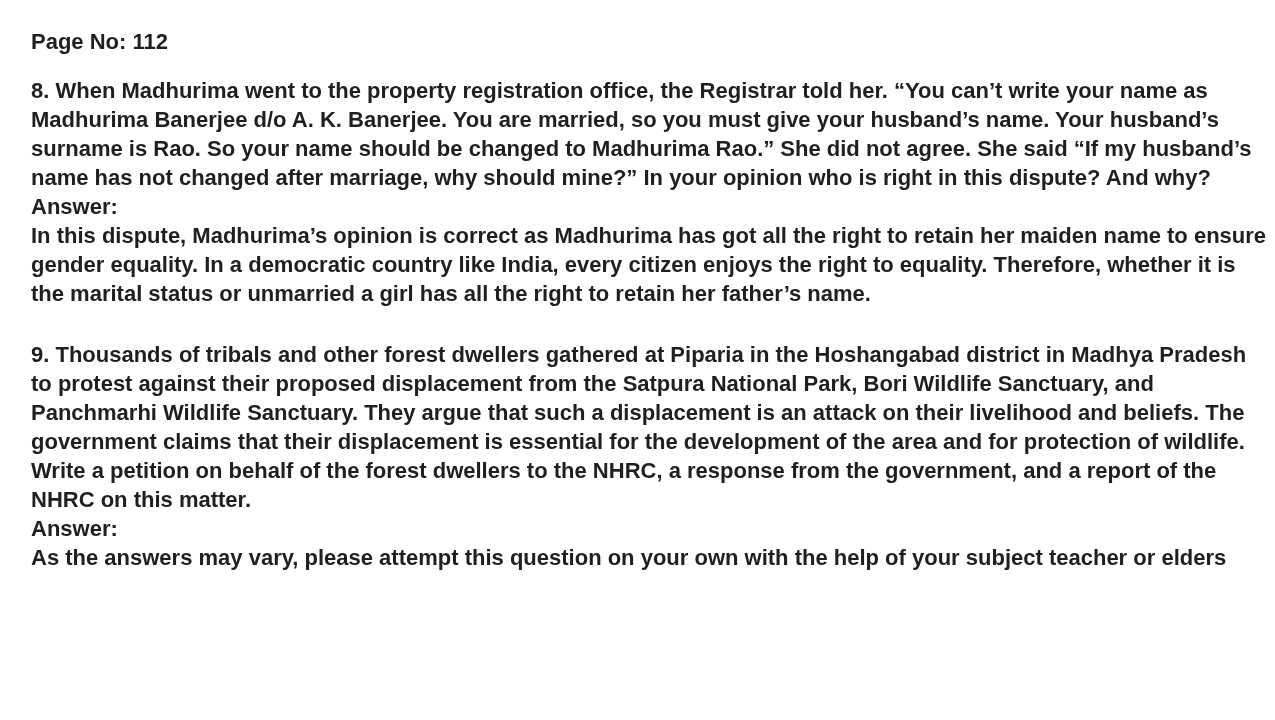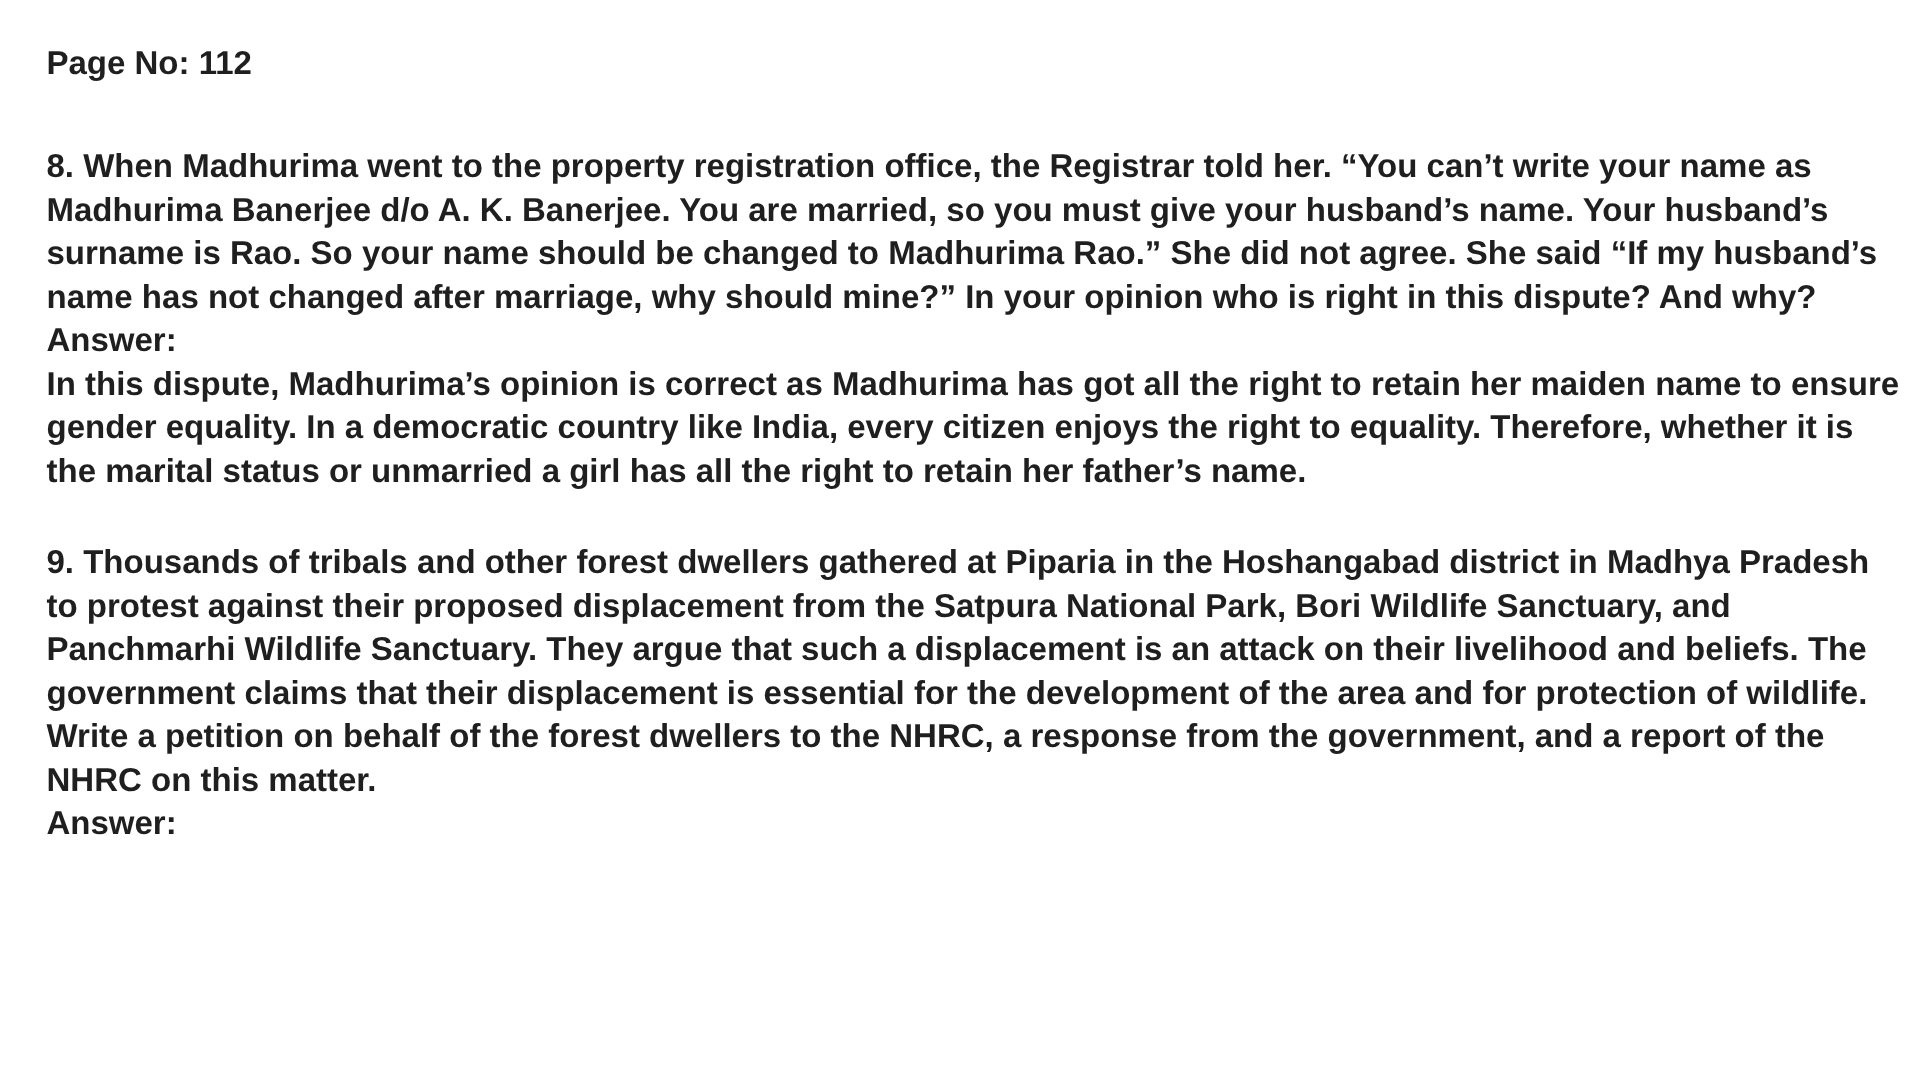--- a/index.html
+++ b/index.html
@@ -14,21 +14,21 @@
     font-family: "Liberation Sans", sans-serif;
     color: #1f1f1f;
   }
   .doc {
     padding: 27px 8px 0 31px;
     font-size: 22px;
     line-height: 29px;
   }
   .page-header {
     font-weight: bold;
-    margin: 0 0 40px 0;
+    margin: 0 0 20px 0;
   }
   .qa-block {
     margin: 0;
   }
   .qa-block + .qa-block {
     margin-top: 32px;
   }
   .question {
     font-weight: bold;
     margin: 0;
@@ -50,14 +50,15 @@
 
   <section class="qa-block">
     <p class="question">8. When Madhurima went to the property registration office, the Registrar told her. “You can’t write your name as Madhurima Banerjee d/o A. K. Banerjee. You are married, so you must give your husband’s name. Your husband’s surname is Rao. So your name should be changed to Madhurima Rao.” She did not agree. She said “If my husband’s name has not changed after marriage, why should mine?” In your opinion who is right in this dispute? And why?</p>
     <p class="answer-label">Answer:</p>
     <p class="answer">In this dispute, Madhurima’s opinion is correct as Madhurima has got all the right to retain her maiden name to ensure gender equality. In a democratic country like India, every citizen enjoys the right to equality. Therefore, whether it is the marital status or unmarried a girl has all the right to retain her father’s name.</p>
   </section>
 
   <section class="qa-block">
     <p class="question">9. Thousands of tribals and other forest dwellers gathered at Piparia in the Hoshangabad district in Madhya Pradesh to protest against their proposed displacement from the Satpura National Park, Bori Wildlife Sanctuary, and Panchmarhi Wildlife Sanctuary. They argue that such a displacement is an attack on their livelihood and beliefs. The government claims that their displacement is essential for the development of the area and for protection of wildlife. Write a petition on behalf of the forest dwellers to the NHRC, a response from the government, and a report of the NHRC on this matter.</p>
     <p class="answer-label">Answer:</p>
+    <p class="answer">As the answers may vary, please attempt this question on your own with the help of your subject teacher or elders</p>
   </section>
 </div>
 
 </body></html>

